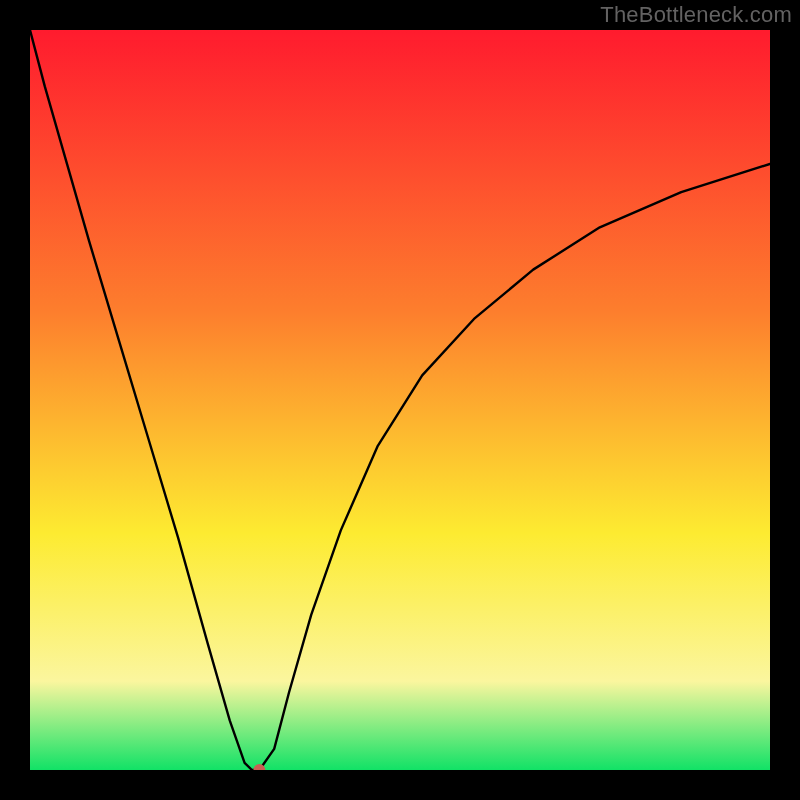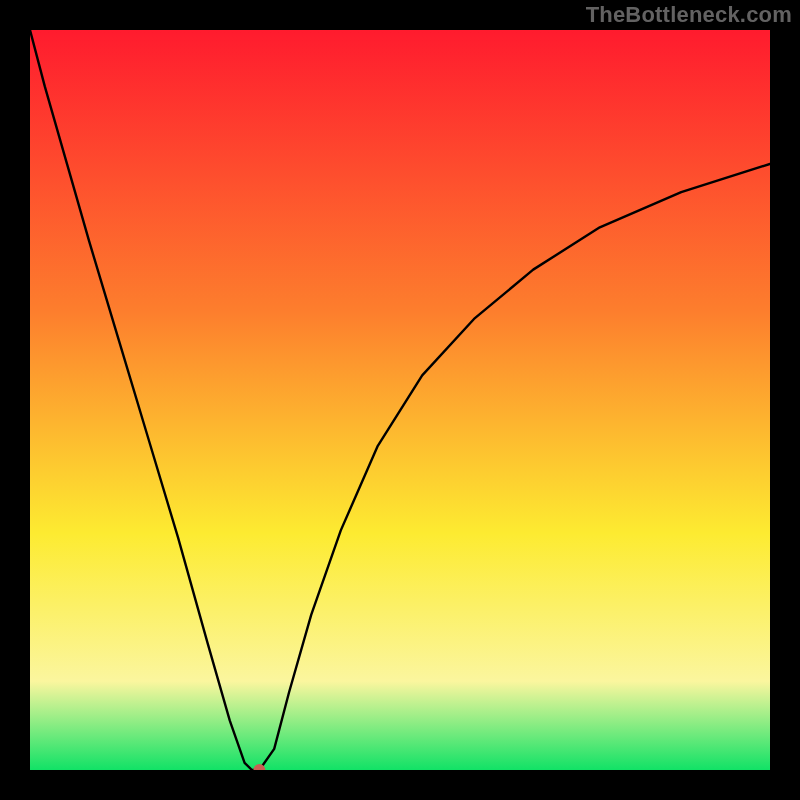--- a/index.html
+++ b/index.html
@@ -17,21 +17,21 @@
     height: 800px;
     background: #000;
     box-sizing: border-box;
   }
   .watermark {
     position: absolute;
     top: 2px;
     right: 8px;
     color: #636262;
     font-size: 22px;
-    font-weight: 700;
+    font-weight: 400;
     letter-spacing: 0.2px;
     z-index: 10;
   }
   .plot-area {
     position: absolute;
     left: 30px;
     top: 30px;
     width: 740px;
     height: 740px;
   }

